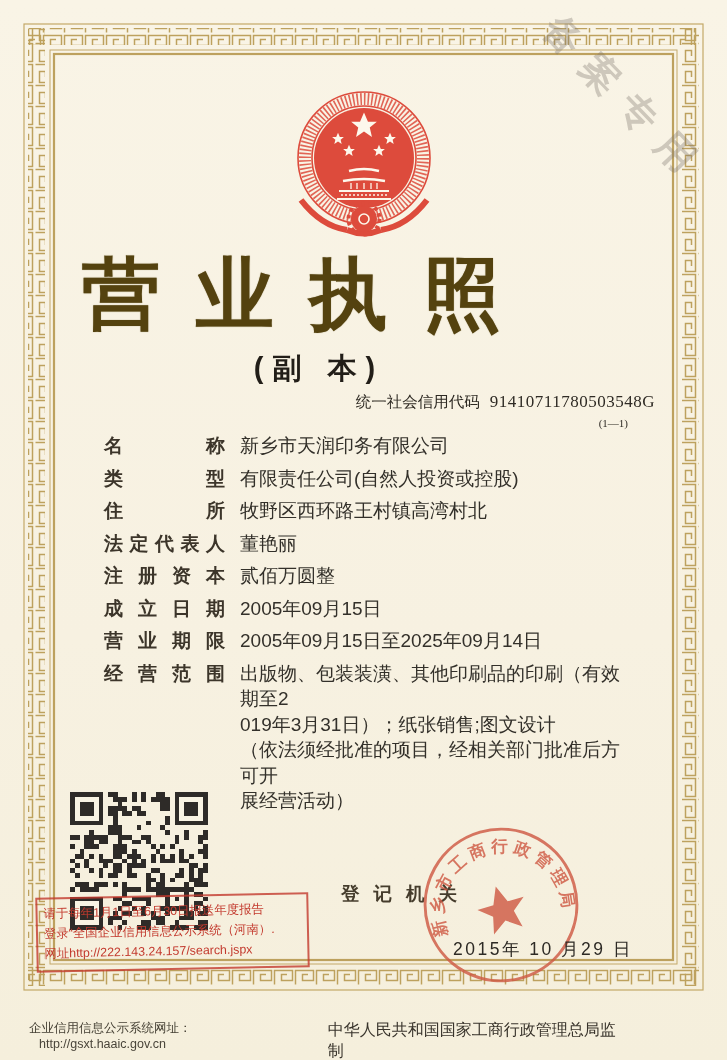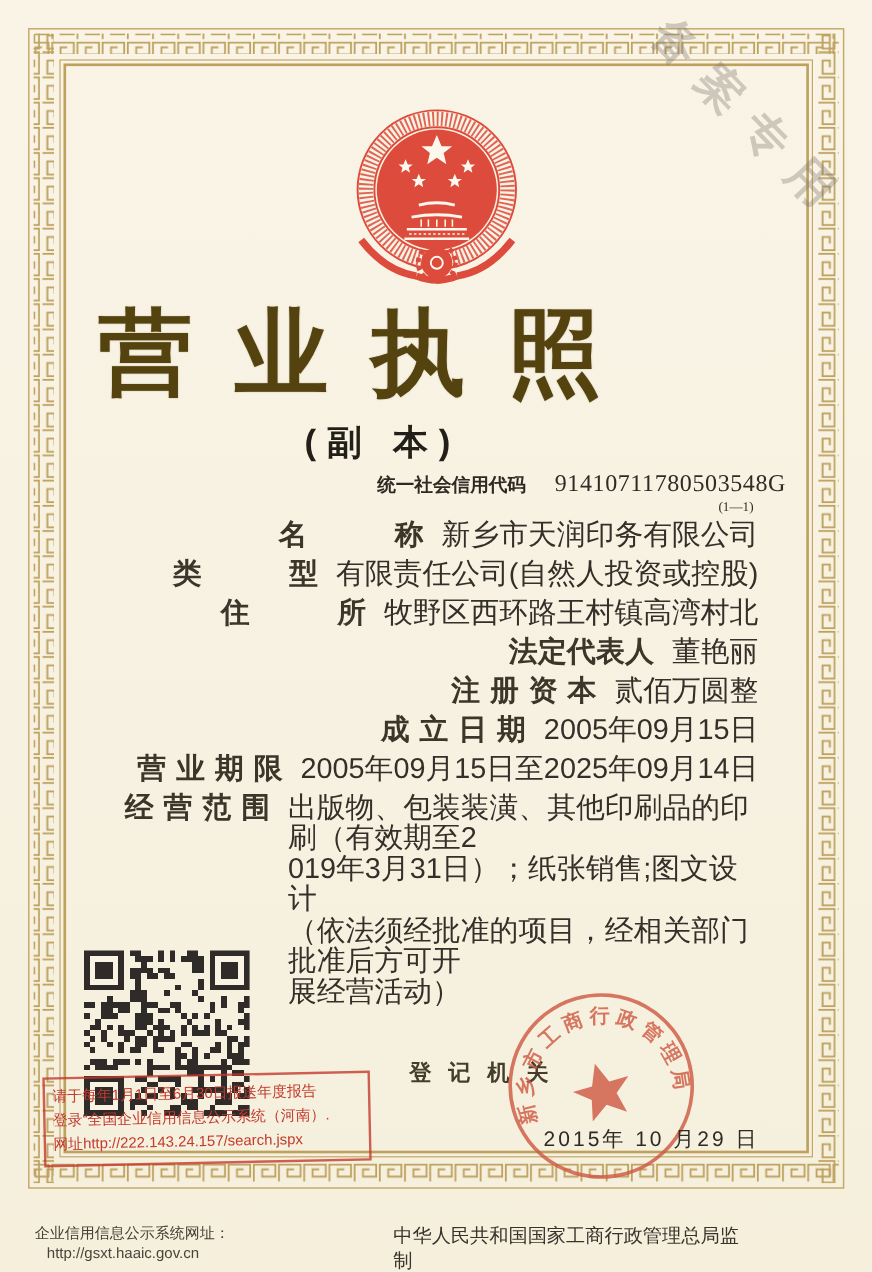--- a/index.html
+++ b/index.html
@@ -28,26 +28,26 @@
     color:#54420f; letter-spacing:7px; white-space:nowrap;
     text-shadow:0 0 1px rgba(84,66,15,.6);
   }
   .subtitle {
     position:absolute; left:0; top:349px; width:638px;
     text-align:center; font-size:29px; font-weight:600;
     letter-spacing:9px; color:#221e18;
   }
 
   .credit-line { position:absolute; top:392px; right:72px; font-size:15.5px; white-space:nowrap; }
-  .credit-line .lab { font-weight:bold; color:#2e2a23; margin-right:24px; }
-  .credit-line .val { font-family:"Liberation Serif", serif; font-size:20px; color:#2f2b25; letter-spacing:.5px; }
+  .credit-line .lab { font-weight:normal; color:#2e2a23; margin-right:10px; }
+  .credit-line .val { font-family:"Liberation Serif", serif; font-size:17px; color:#2f2b25; letter-spacing:.5px; }
   .copy-number { position:absolute; top:417px; right:99px; font-family:"Liberation Serif", serif; font-size:11px; color:#2f2b25; }
 
   .fields { position:absolute; left:104px; top:433px; width:528px; }
-  .frow { display:flex; margin-bottom:7px; font-size:24px;justify-content:flex-end; }
+  .frow { display:flex; margin-bottom:7px; font-size:19px; }
   .flabel {
     display:inline-block; width:121px; min-width:121px; margin-right:15px;
     font-weight:bold; color:#3c352a; line-height:25.5px;
     text-align:justify; text-align-last:justify;
   }
   .fvalue { color:#33302a; line-height:25.5px; white-space:pre-line; }
 
   .qr { position:absolute; left:70px; top:792px; width:138px; height:138px; }
 
   .stamp {

